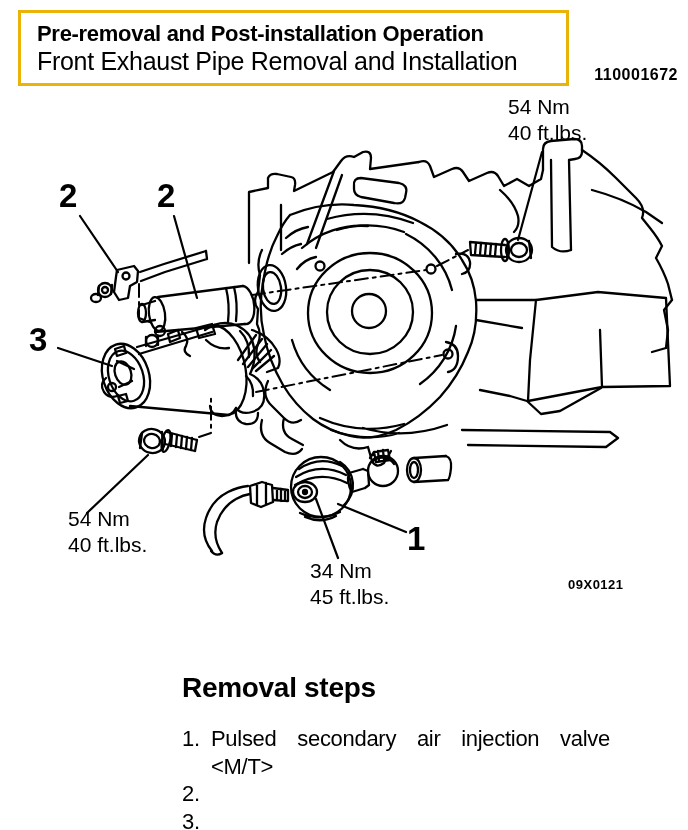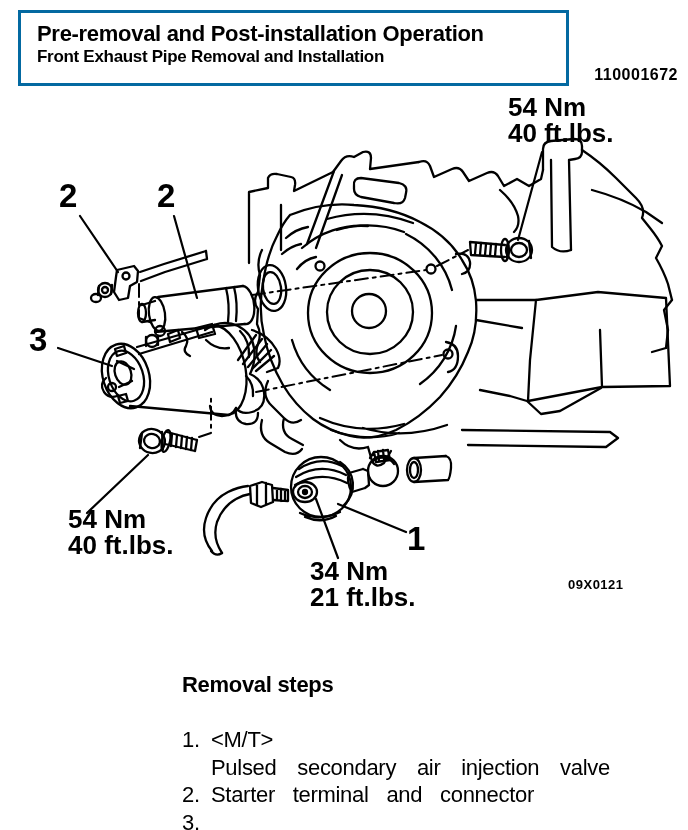--- a/index.html
+++ b/index.html
@@ -1,40 +1,40 @@
 <!DOCTYPE html>
 <html><head>
 <meta charset="utf-8">
 <style>
   html,body{margin:0;padding:0;background:#ffffff;}
   body{width:688px;height:830px;position:relative;overflow:hidden;
        font-family:"Liberation Sans",sans-serif;color:#000;}
   .abs{position:absolute;}
   
-  .title-box{left:18px;top:10px;width:529px;height:62px;border:3px solid #0369a1;
+  .title-box{left:18px;top:10px;width:529px;height:62px;border:3px solid #eab308;
              padding:8px 0 0 16px;}
   .title-line1{font-size:22px;font-weight:700;letter-spacing:-0.3px;white-space:nowrap;}
-  .title-line2{font-size:17px;font-weight:700;letter-spacing:-0.3px;white-space:nowrap;}
+  .title-line2{font-size:25px;font-weight:400;letter-spacing:-0.3px;white-space:nowrap;}
   .doc-number{left:0;top:66px;width:678px;text-align:right;font-size:16px;font-weight:700;
               letter-spacing:0.5px;}
   
-  .torque{font-size:26px;font-weight:700;line-height:26px;white-space:nowrap;}
+  .torque{font-size:21px;font-weight:400;line-height:26px;white-space:nowrap;}
   .t-top{left:508px;top:94px;}
   .t-bl{left:68px;top:506px;}
   .t-valve{left:310px;top:558px;}
   .fig-code{left:568px;top:577px;font-size:13px;font-weight:700;letter-spacing:0.5px;}
   
   .callout{font-size:33px;font-weight:700;line-height:34px;}
   .c2a{left:59px;top:179px;}
   .c2b{left:157px;top:179px;}
   .c3{left:29px;top:323px;}
   .c1{left:407px;top:522px;}
   
   .steps{left:182px;top:672px;width:500px;}
-  .steps-heading{font-size:22px;font-weight:700;margin-bottom:28px;letter-spacing:-0.3px;}
+  .steps-heading{font-size:28px;font-weight:700;margin-bottom:21px;letter-spacing:-0.3px;}
   .step-row{display:flex;font-size:22px;line-height:27.5px;letter-spacing:-0.3px;}
   .step-num{width:29px;flex:0 0 29px;}
   .step-text{white-space:nowrap;}
   .ws-wide{word-spacing:15px;}
   .ws-med{word-spacing:12px;}
   .ws-sm{word-spacing:7px;}
   svg{position:absolute;left:0;top:0;}
 </style>
 </head>
 <body>
@@ -195,42 +195,41 @@
   <div>40 ft.lbs.</div>
 </div>
 
 <div class="abs torque t-bl">
   <div>54 Nm</div>
   <div>40 ft.lbs.</div>
 </div>
 
 <div class="abs torque t-valve">
   <div>34 Nm</div>
-  <div>21 ft.lbs.</div>
+  <div>45 ft.lbs.</div>
 </div>
 
 <div class="abs fig-code">09X0121</div>
 
 <div class="abs callout c2a">2</div>
 <div class="abs callout c2b">2</div>
 <div class="abs callout c3">3</div>
 <div class="abs callout c1">1</div>
 
 <div class="abs steps">
   <div class="steps-heading">Removal steps</div>
 
   <div class="step-row">
     <div class="step-num">1.</div>
     <div>
+      <div class="step-text ws-wide">Pulsed secondary air injection valve</div>
       <div class="step-text">&lt;M/T&gt;</div>
-      <div class="step-text ws-wide">Pulsed secondary air injection valve</div>
     </div>
   </div>
 
   <div class="step-row">
     <div class="step-num">2.</div>
-    <div class="step-text ws-med">Starter terminal and connector</div>
   </div>
 
   <div class="step-row">
     <div class="step-num">3.</div>
   </div>
 </div>
 
 </body></html>

